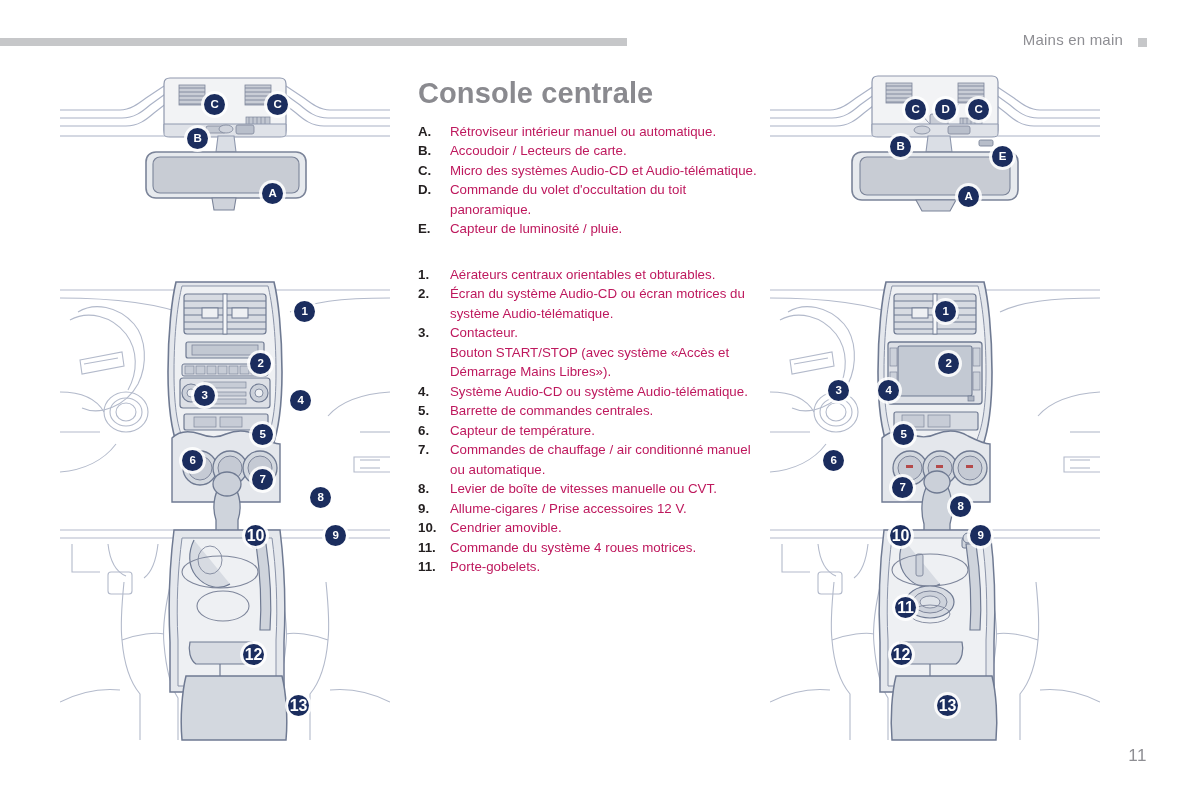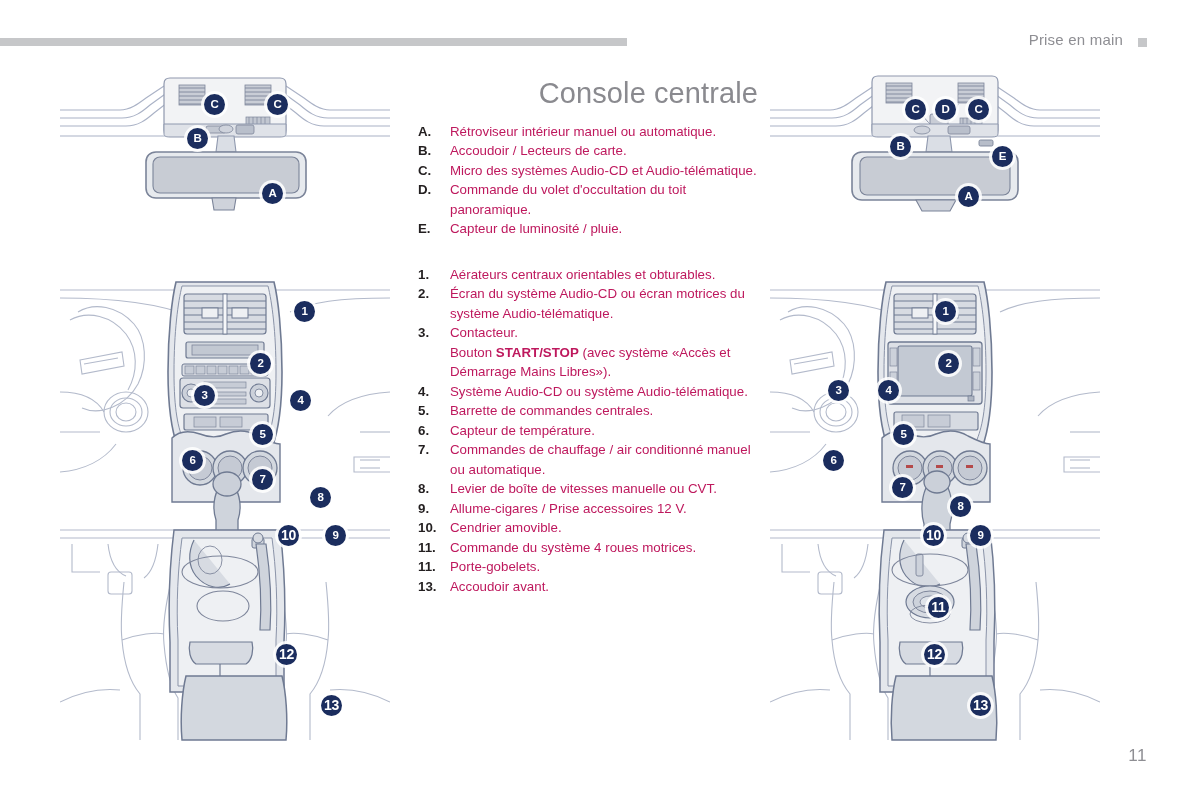--- a/index.html
+++ b/index.html
@@ -55,26 +55,25 @@
 
   
   .content-col {
     position: absolute;
     left: 418px;
     top: 78px;
     width: 340px;
   }
   .page-title {
     font-size: 29px;
-    font-weight: 400;
+    font-weight: 700;
     color: #8a8a8f;
     margin: 0 0 12px 0;
     letter-spacing: .1px;
     line-height: 1.1;
-    text-align: right;
   }
   .legend-list {
     list-style: none;
     margin: 0;
     padding: 0;
   }
   .legend-list li {
     display: flex;
     font-size: 13.3px;
     line-height: 19.5px;
@@ -82,21 +81,21 @@
   }
   .legend-marker {
     flex: 0 0 32px;
     font-weight: bold;
     color: #231f20;
   }
   .legend-text {
     flex: 1 1 auto;
     color: #be185d;
   }
-  .legend-text b { font-weight: bold; }
+  .legend-text b { font-weight: normal; }
   .list-gap { height: 26px; }
 
   
   .diagram {
     position: absolute;
     overflow: hidden;
   }
   .diag-tl { left: 60px;  top: 74px;  width: 330px; height: 190px; }
   .diag-tr { left: 770px; top: 74px;  width: 330px; height: 190px; }
   .diag-bl { left: 60px;  top: 272px; width: 330px; height: 470px; }
@@ -112,27 +111,27 @@
     border-radius: 50%;
     background: #1b2d5e;
     color: #ffffff;
     font-size: 11.5px;
     font-weight: bold;
     line-height: 21px;
     text-align: center;
     box-shadow: 0 0 0 3px rgba(255,255,255,0.85);
     letter-spacing: -0.2px;
   }
-  .badge.wide { font-size: 14px; margin-left: 33px; }
+  .badge.wide { font-size: 16px; }
 </style>
 </head>
 <body>
 
 <div class="header-bar"></div>
-<div class="header-section">Prise en main</div>
+<div class="header-section">Mains en main</div>
 <div class="header-square"></div>
 
 <div class="page-number">11</div>
 
 <div class="diagram diag-tl">
   <svg viewBox="0 0 330 190" xmlns="http://www.w3.org/2000/svg">
     <g fill="none" stroke="#aab2c6" stroke-width="1.1">
 
       <path d="M0,36 L60,36 C70,36 78,30 86,24 L104,12"></path>
       <path d="M0,44 L62,44 C74,44 82,38 90,31 L108,18"></path>
@@ -575,18 +574,14 @@
       <span class="legend-text">Cendrier amovible.</span>
     </li>
     <li>
       <span class="legend-marker">11.</span>
       <span class="legend-text">Commande du système 4 roues motrices.</span>
     </li>
     <li>
       <span class="legend-marker">11.</span>
       <span class="legend-text">Porte-gobelets.</span>
     </li>
-    <li>
-      <span class="legend-marker">13.</span>
-      <span class="legend-text">Accoudoir avant.</span>
-    </li>
   </ul>
 </div>
 
 </body></html>

